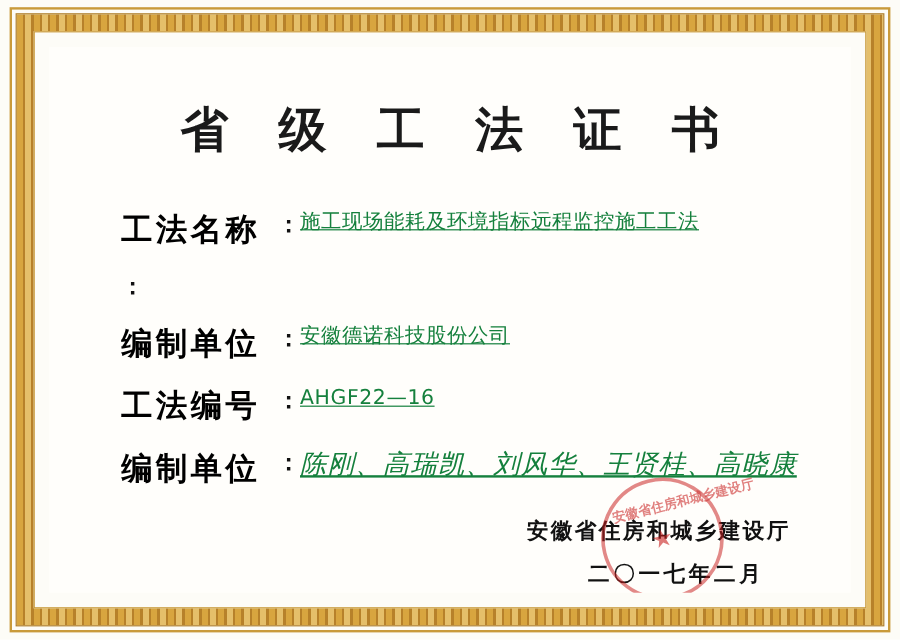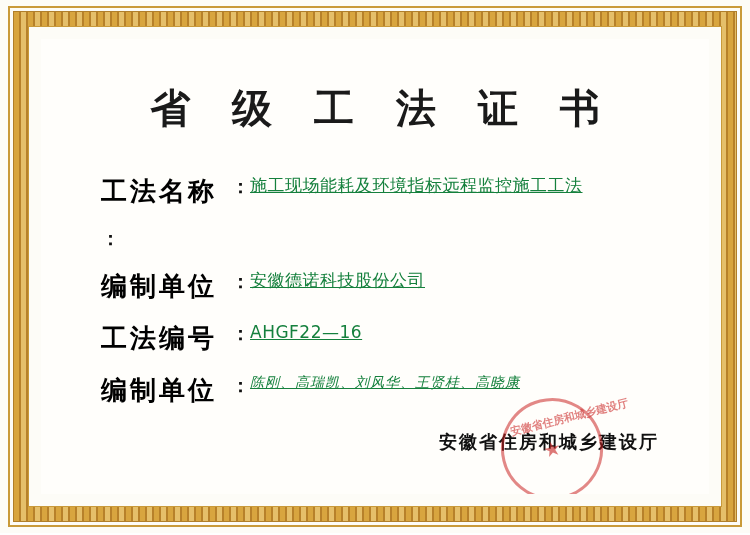--- a/index.html
+++ b/index.html
@@ -148,21 +148,21 @@
   .field-value.mono {
     font-family: "DejaVu Sans", "Liberation Sans", sans-serif;
     font-size: 17px;
   }
   .field-value .line2 {
     display: block;
   }
   .field-value.handwrite {
     font-family: "DejaVu Serif", "Liberation Serif", serif;
     font-style: italic;
-    font-size: 14px;
+    font-size: 22px;
     letter-spacing: 1px;
     text-align: right;
   }
 
   .signature {
     margin-top: 22px;
     text-align: right;
     padding-right: 50px;
     position: relative;
   }
@@ -274,16 +274,17 @@
     </div>
 
     <div class="signature">
       <div class="seal">
         <div class="seal-text">
           <span style="transform: translate(-36px,-34px) rotate(0deg);">安徽省住房和城乡建设厅</span>
         </div>
         <div class="seal-star">★</div>
       </div>
       <div class="issuer">安徽省住房和城乡建设厅</div>
+      <div class="issue-date">二〇一七年二月</div>
     </div>
 
   </div>
 </div>
 
 </body></html>

